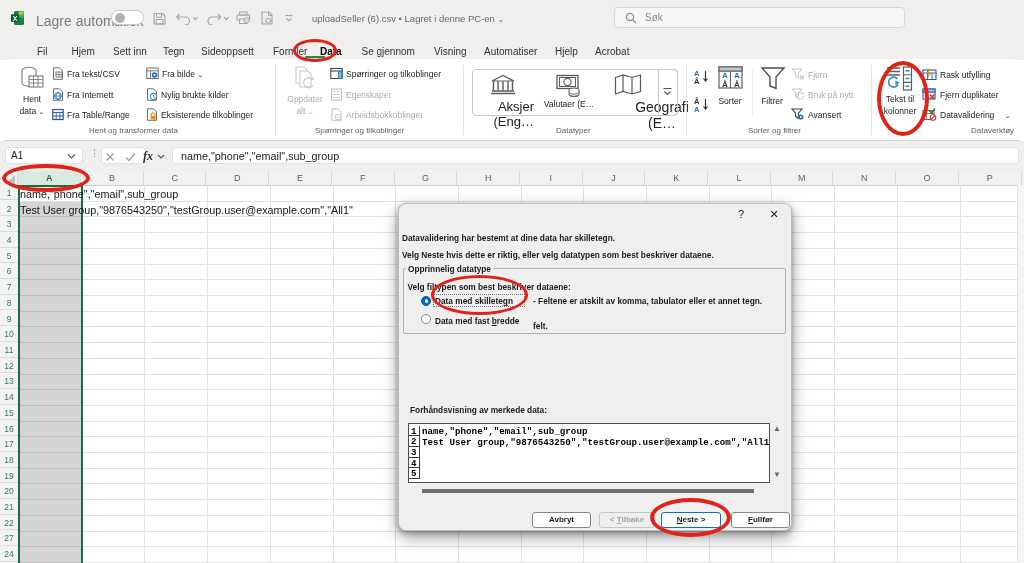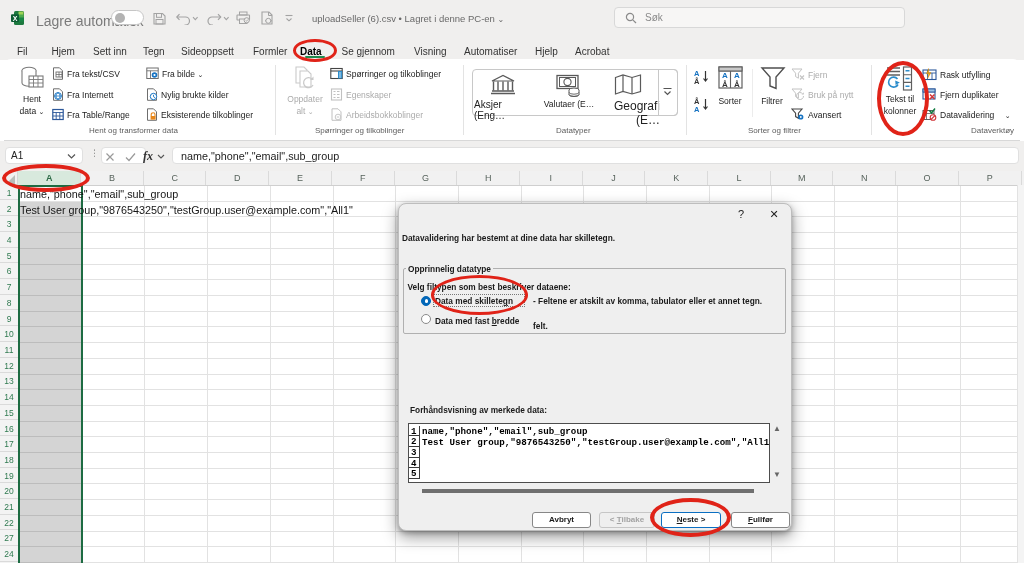--- a/index.html
+++ b/index.html
@@ -8,21 +8,21 @@
 
 #titlebar{left:0;top:0;width:1024px;height:36px;background:#f0efee;}
 #xlicon{left:11px;top:10.5px;width:13px;height:14px;}
 #tb-left{left:36px;top:13px;font-size:14px;color:#7a7a7a;text-align:center;}
 #toggle{left:111px;top:10px;width:33px;height:15px;background:#fff;border:1px solid #c6c6c6;border-radius:8px;}
 #toggle .knob{position:absolute;left:2.5px;top:1.5px;width:10px;height:10px;border-radius:50%;background:#b3b3b3;}
 #tb-title{left:312px;top:12.5px;width:260px;font-size:9.5px;color:#696969;}
 #searchbox{left:614px;top:7px;width:291px;height:21px;background:#f7f6f5;border:1px solid #d8d8d8;border-radius:4px;font-size:10px;color:#8a8a8a;line-height:20px;}
 
 #tabs{left:0;top:36px;width:1024px;height:24px;background:#f0efee;font-size:10px;color:#333;}
-.tab{position:absolute;top:10px;}
+.tab{position:absolute;top:10px;margin-left:20px;}
 #tab-data{font-weight:bold;color:#000;}
 #data-underline{left:304.5px;top:55.9px;width:20px;height:1.9px;background:#1f8a4e;border-radius:1px;}
 
 #ribbon{left:4px;top:59px;width:1016px;height:82px;background:#fff;border-radius:7px 7px 0 0;border-bottom:1px solid #d8d8d8;}
 .gsep{position:absolute;top:6px;width:1px;height:70px;background:#e3e3e3;}
 .glabel{position:absolute;top:67px;font-size:8px;color:#5c5c5c;white-space:nowrap;}
 .bigbtn{position:absolute;text-align:center;font-size:8.5px;color:#222;line-height:11.5px;white-space:nowrap;}
 .smallbtn{position:absolute;font-size:8.5px;color:#222;white-space:nowrap;height:14px;line-height:14px;}
 .smallbtn svg,.smallbtn .ic{vertical-align:-3px;margin-right:3px;}
 .dis{color:#ababab;}
@@ -205,35 +205,35 @@
       </svg>Arbeidsbokkoblinger</div>
 <div class="glabel" style="left:315px;top:126px">Spørringer og tilkoblinger</div>
 <div class="gsep" style="left:463px;top:65px"></div>
 
 <div class="abs" style="left:472px;top:69px;width:206px;height:47px;border:1px solid #c8c8c8;border-radius:4px;background:#fff"></div>
 <svg class="abs" style="left:490px;top:74px" width="26" height="22" viewBox="0 0 26 22">
       <path d="M2 7 L13 1.5 L24 7 Z" fill="none" stroke="#5a5a5a" stroke-width="1.2"></path>
       <path d="M3.5 7.5 v9 M8 7.5 v9 M13 7.5 v9 M18 7.5 v9 M22.5 7.5 v9" stroke="#5a5a5a" stroke-width="1.4"></path>
       <path d="M2 17 h22 M1 19.5 h24" stroke="#5a5a5a" stroke-width="1.3"></path>
     </svg>
-<div class="abs" style="left:474px;top:99px;width:60px;text-align:left;font-size:10px;color:#222">Aksjer (Eng…</div>
+<div class="abs" style="left:474px;top:99px;width:60px;text-align:right;font-size:13px;color:#222">Aksjer (Eng…</div>
 <svg class="abs" style="left:556px;top:74px" width="30" height="24" viewBox="0 0 30 24">
       <rect x="1" y="1.5" width="21" height="13" fill="#fff" stroke="#5a5a5a" stroke-width="1.3"></rect>
       <rect x="3.5" y="3.5" width="16" height="9" fill="none" stroke="#5a5a5a" stroke-width="1"></rect>
       <circle cx="11.5" cy="8" r="3.6" fill="none" stroke="#5a5a5a" stroke-width="1.1"></circle>
       <ellipse cx="18" cy="16" rx="5" ry="2" fill="#fff" stroke="#5a5a5a" stroke-width="1"></ellipse>
       <path d="M13 16v4.5a5 2 0 0 0 10 0V16" fill="#fff" stroke="#5a5a5a" stroke-width="1"></path>
       <path d="M13 18.2a5 2 0 0 0 10 0M13 20.4a5 2 0 0 0 10 0" fill="none" stroke="#5a5a5a" stroke-width="0.9"></path>
     </svg>
 <div class="abs" style="left:538px;top:99px;width:62px;text-align:center;font-size:8.5px;color:#222">Valutaer (E…</div>
 <svg class="abs" style="left:614px;top:74px" width="28" height="22" viewBox="0 0 28 22">
       <path d="M1.5 3.5 L9 1 L18 3.5 L26.5 1 V17.5 L18 20 L9 17.5 L1.5 20 Z" fill="#fff" stroke="#5a5a5a" stroke-width="1.2"></path>
       <path d="M9 1 V17.5 M18 3.5 V20" stroke="#5a5a5a" stroke-width="1.2"></path>
     </svg>
-<div class="abs" style="left:598px;top:99px;width:62px;text-align:right;font-size:12px;color:#222">Geografi (E…</div>
+<div class="abs" style="left:631px;top:99px;width:62px;text-align:center;font-size:14px;color:#222">Geografi (E…</div>
 <div class="abs" style="left:657.5px;top:69px;width:20px;height:47px;border:1px solid #c8c8c8;border-radius:0 4px 4px 0"></div>
 <svg class="abs" style="left:662px;top:87px" width="11" height="10" viewBox="0 0 11 10">
       <path d="M1.5 1.5h8M2.5 4.5l3 3 3-3" fill="none" stroke="#555" stroke-width="1.2"></path>
     </svg>
 <div class="glabel" style="left:556px;top:126px">Datatyper</div>
 <div class="gsep" style="left:686px;top:65px"></div>
 
 <div class="smallbtn" style="left:694px;top:69px"><svg width="16" height="15" viewBox="0 0 16 15">
         <text x="0" y="7" font-size="7.5" font-weight="bold" fill="#1673c2" font-family="Liberation Sans">A</text>
         <text x="0" y="14.5" font-size="7.5" font-weight="bold" fill="#333" font-family="Liberation Sans">Å</text>
@@ -376,20 +376,21 @@
 <div class="abs" id="colAfill"></div>
 <div class="abs" id="colAsel"></div>
 <div class="celltext" style="left:20px;top:188.3px">name,"phone","email",sub_group</div>
 <div class="celltext" style="left:20px;top:204px">Test User group,"9876543250","testGroup.user@example.com","All1"</div>
 <div class="abs" style="left:1016.5px;top:185px;width:7.5px;height:378px;background:#f4f4f4;border-left:1px solid #e2e2e2"></div>
 
 <div class="abs" id="dialog">
 <div id="dlgq">?</div>
 <div id="dlgx">✕</div>
 <div class="dtxt" style="left:3px;top:29.8px">Datavalidering har bestemt at dine data har skilletegn.</div>
+<div class="dtxt" style="left:3px;top:46px">Velg Neste hvis dette er riktig, eller velg datatypen som best beskriver dataene.</div>
 <div id="fieldset"></div>
 <div class="dtxt" style="left:7px;top:60px;background:#efefef;padding:0 2px">Opprinnelig datatype</div>
 <div class="dtxt" style="left:8.5px;top:78px">Velg filtypen som best beskriver dataene:</div>
 <div class="radio sel" style="left:22px;top:92px"></div>
 <div class="dtxt" style="left:36px;top:92.5px">Data med skillete<span style="text-decoration:underline">g</span>n</div>
 <div id="focusbox" style="left:34px;top:90px;width:92px;height:13px"></div>
 <div class="dtxt" style="left:134px;top:92.5px">- Feltene er atskilt av komma, tabulator eller et annet tegn.</div>
 <div class="radio" style="left:22px;top:110px"></div>
 <div class="dtxt" style="left:36px;top:112.5px">Data med fast <span style="text-decoration:underline">b</span>redde</div>
 <div class="dtxt" style="left:134px;top:117px">felt.</div>

